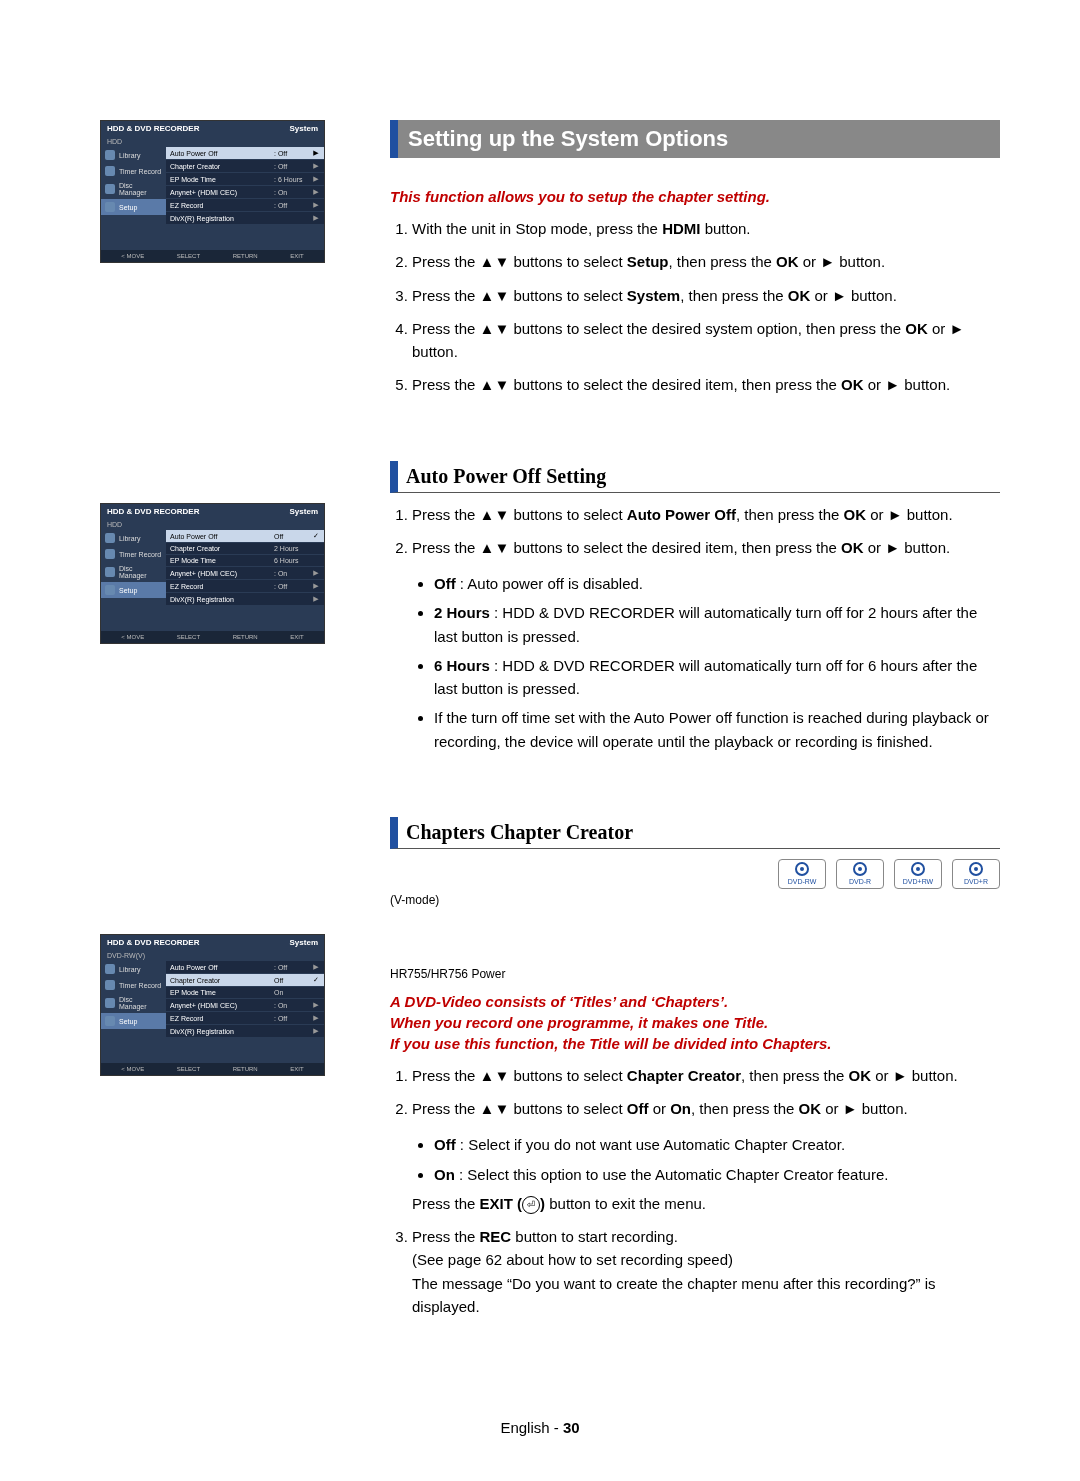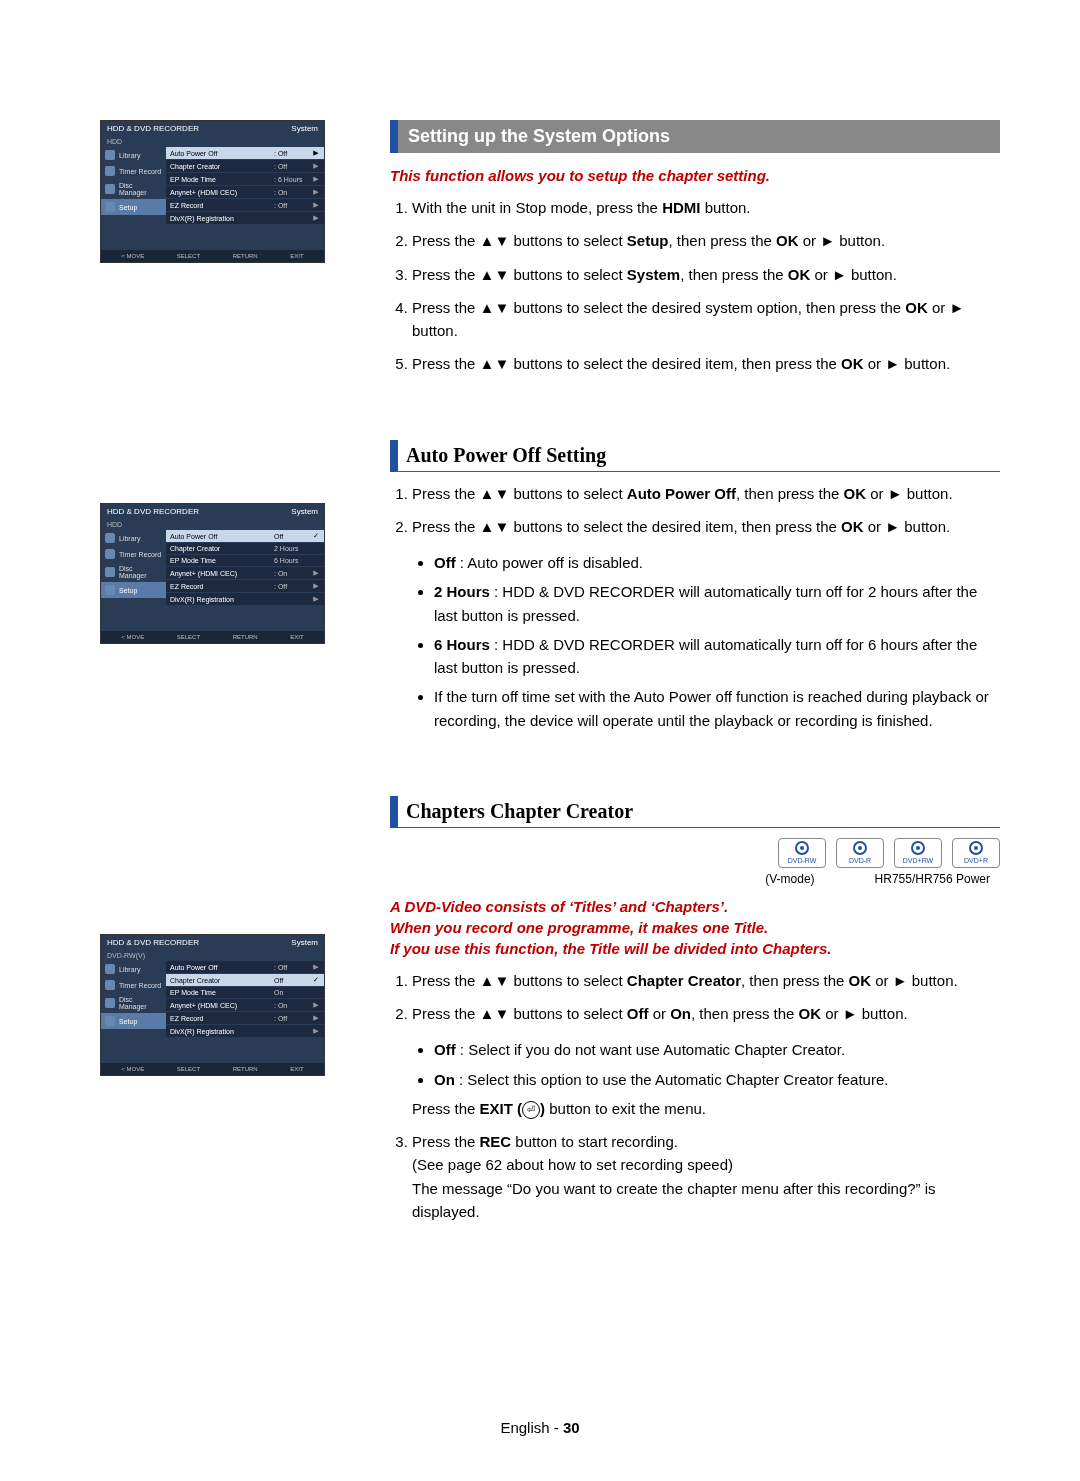--- a/index.html
+++ b/index.html
@@ -33,21 +33,21 @@
     background: #2a3b55;
     color: #fff;
     font-size: 8px;
     margin-bottom: 30px;
   }
   .osd-header {
     display: flex;
     justify-content: space-between;
     padding: 3px 6px;
     background: #2a3b55;
-    font-weight: normal;
+    font-weight: bold;
     font-size: 8px;
   }
   .osd-sub {
     padding: 2px 6px;
     font-size: 7px;
     color: #bbb;
   }
   .osd-body {
     display: flex;
   }
@@ -96,25 +96,25 @@
     padding: 3px 4px;
     font-size: 6px;
     color: #bbb;
   }
   .osd-gap { height: 25px; background: #2a3b55; }
 
   
   .section-title {
     background: #888;
     color: #fff;
-    font-size: 18px;
+    font-size: 22px;
     font-weight: bold;
     padding: 6px 10px;
     border-left: 8px solid #2050a0;
-    margin-bottom: 12px;
+    margin-bottom: 28px;
   }
   .subsection-title {
     font-size: 20px;
     font-weight: bold;
     border-left: 8px solid #2050a0;
     padding: 4px 8px;
     margin: 24px 0 10px 0;
     border-bottom: 1px solid #555;
     font-family: Liberation Serif, serif;
   }
@@ -172,20 +172,21 @@
     border-radius: 50%;
     top: 3px; left: 3px;
   }
   .disc-labels {
     display: flex;
     justify-content: flex-end;
     gap: 60px;
     font-size: 12px;
     margin-bottom: 10px;
     padding-right: 10px;
+    flex-direction: column;
   }
   .page-num {
     position: absolute;
     bottom: 45px;
     left: 0; right: 0;
     text-align: center;
     font-size: 15px;
   }
   .exit-circle {
     display: inline-flex;

